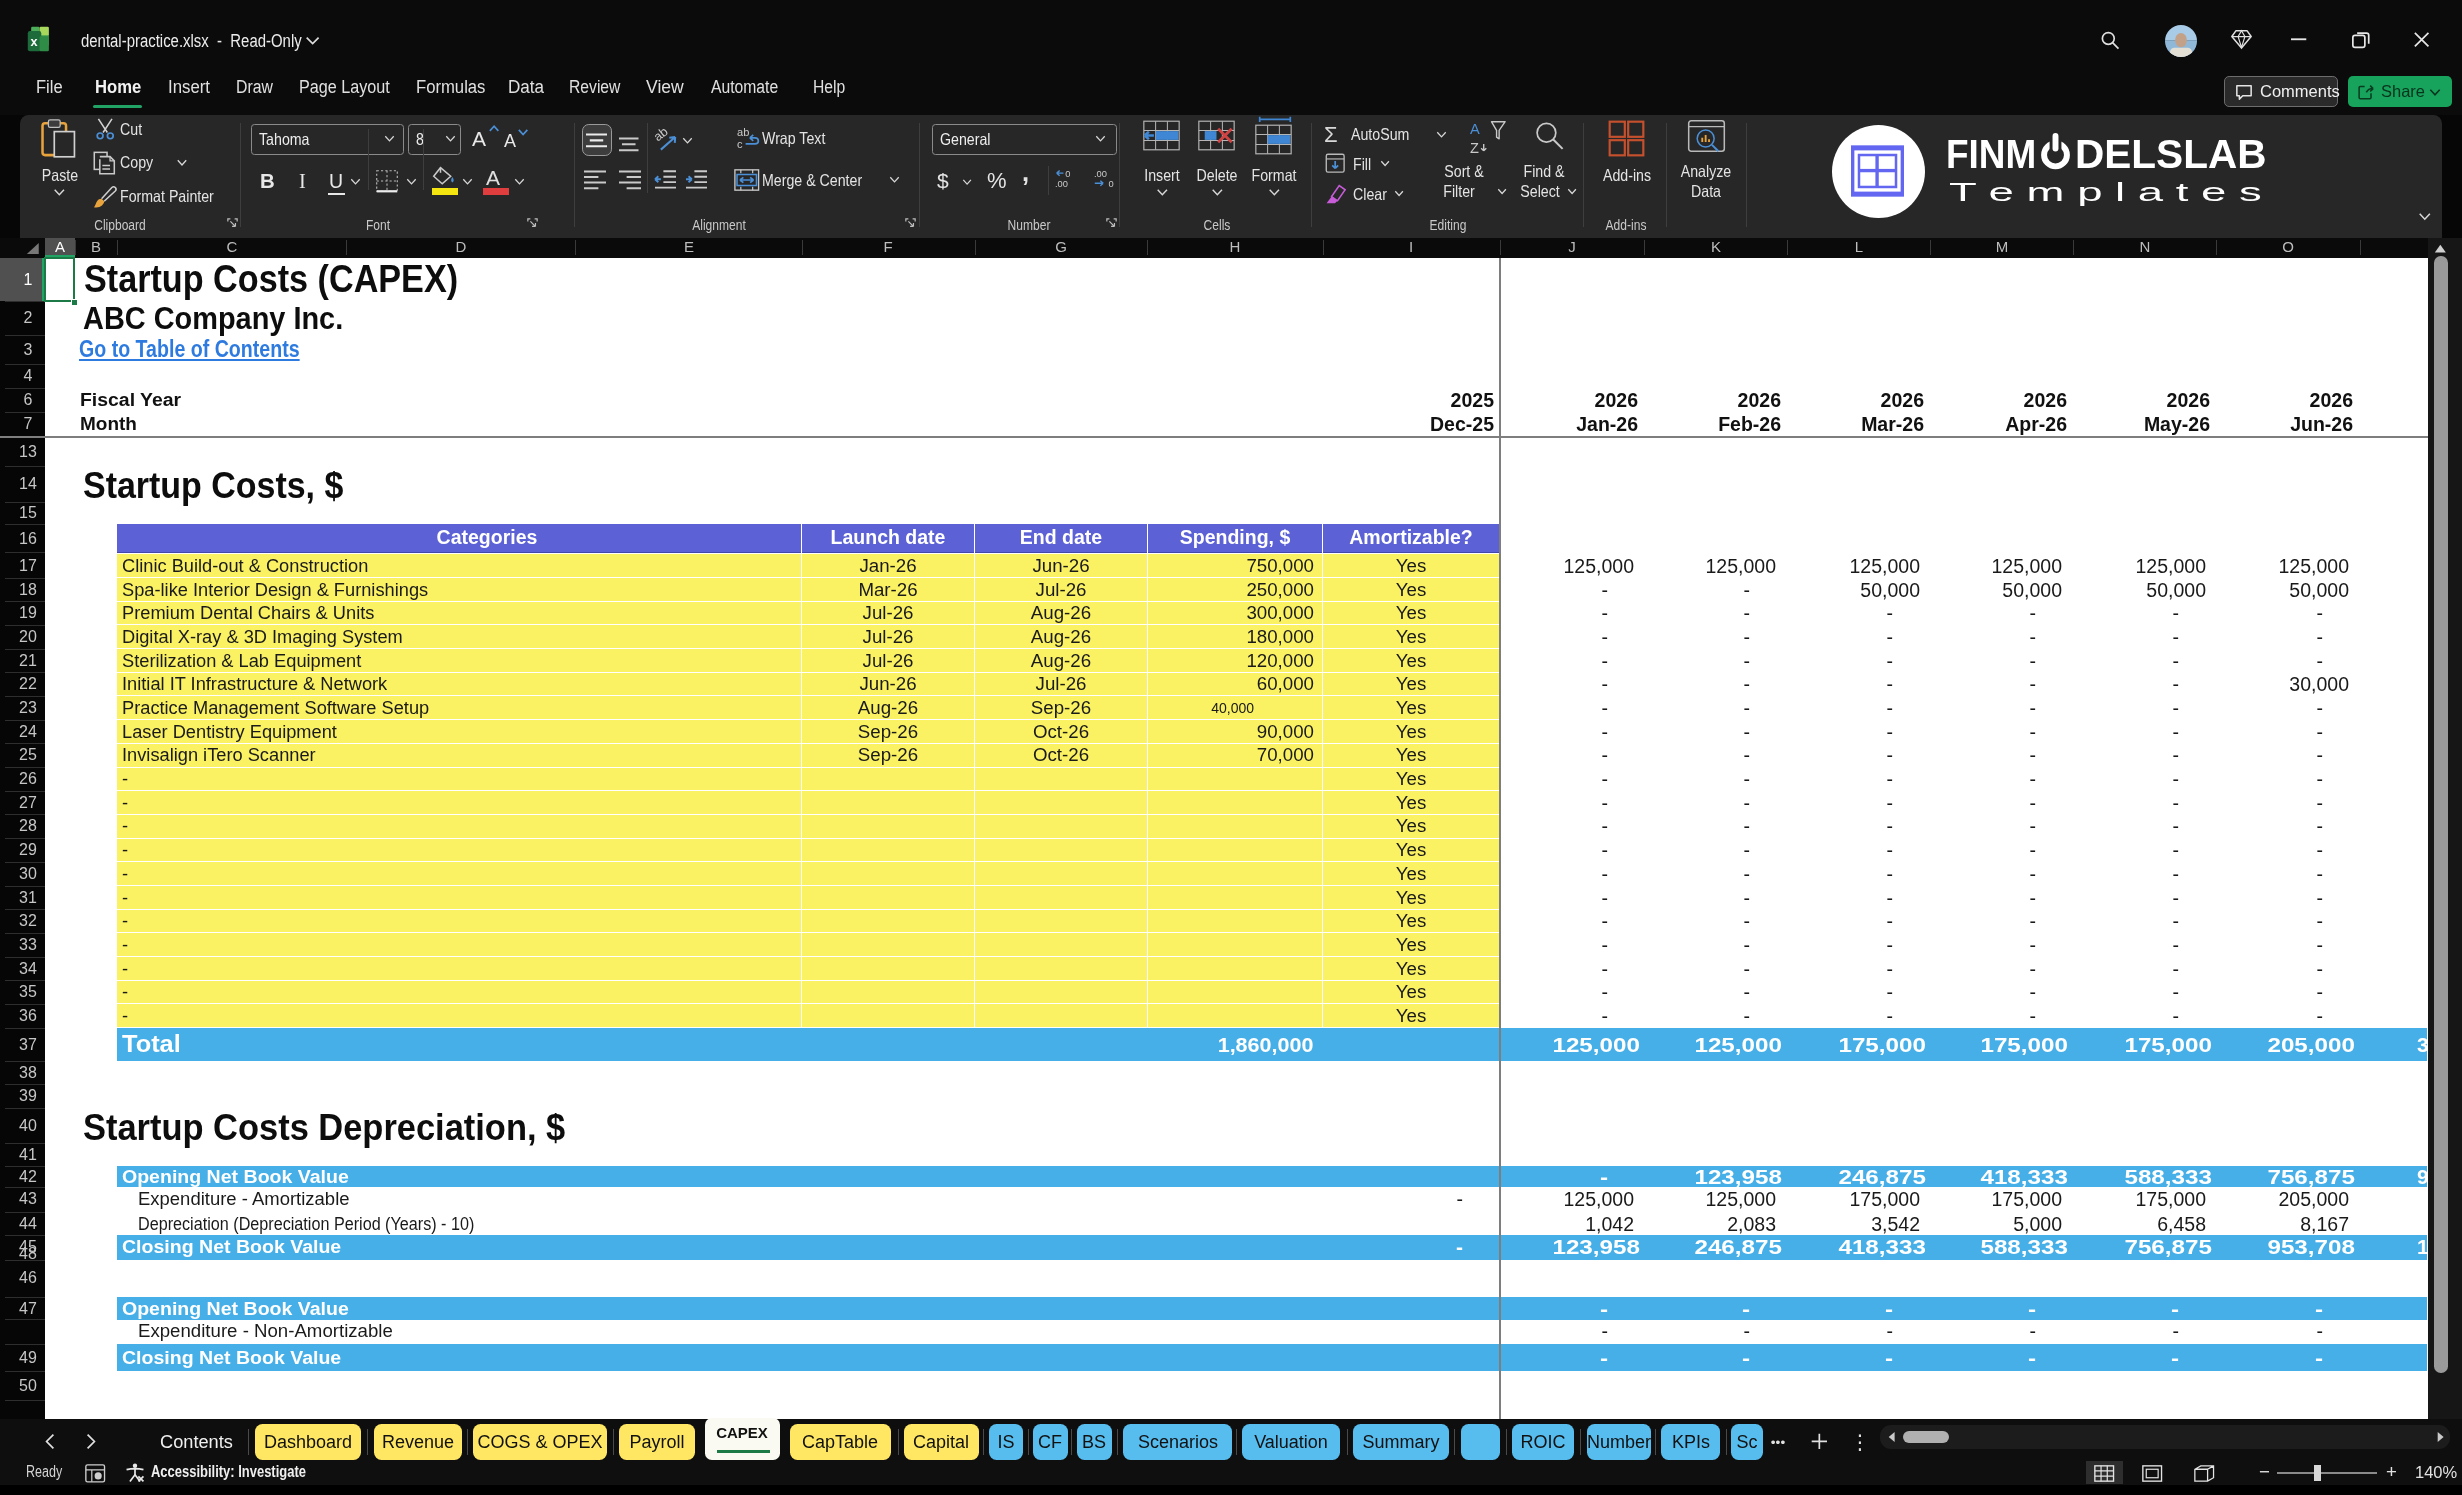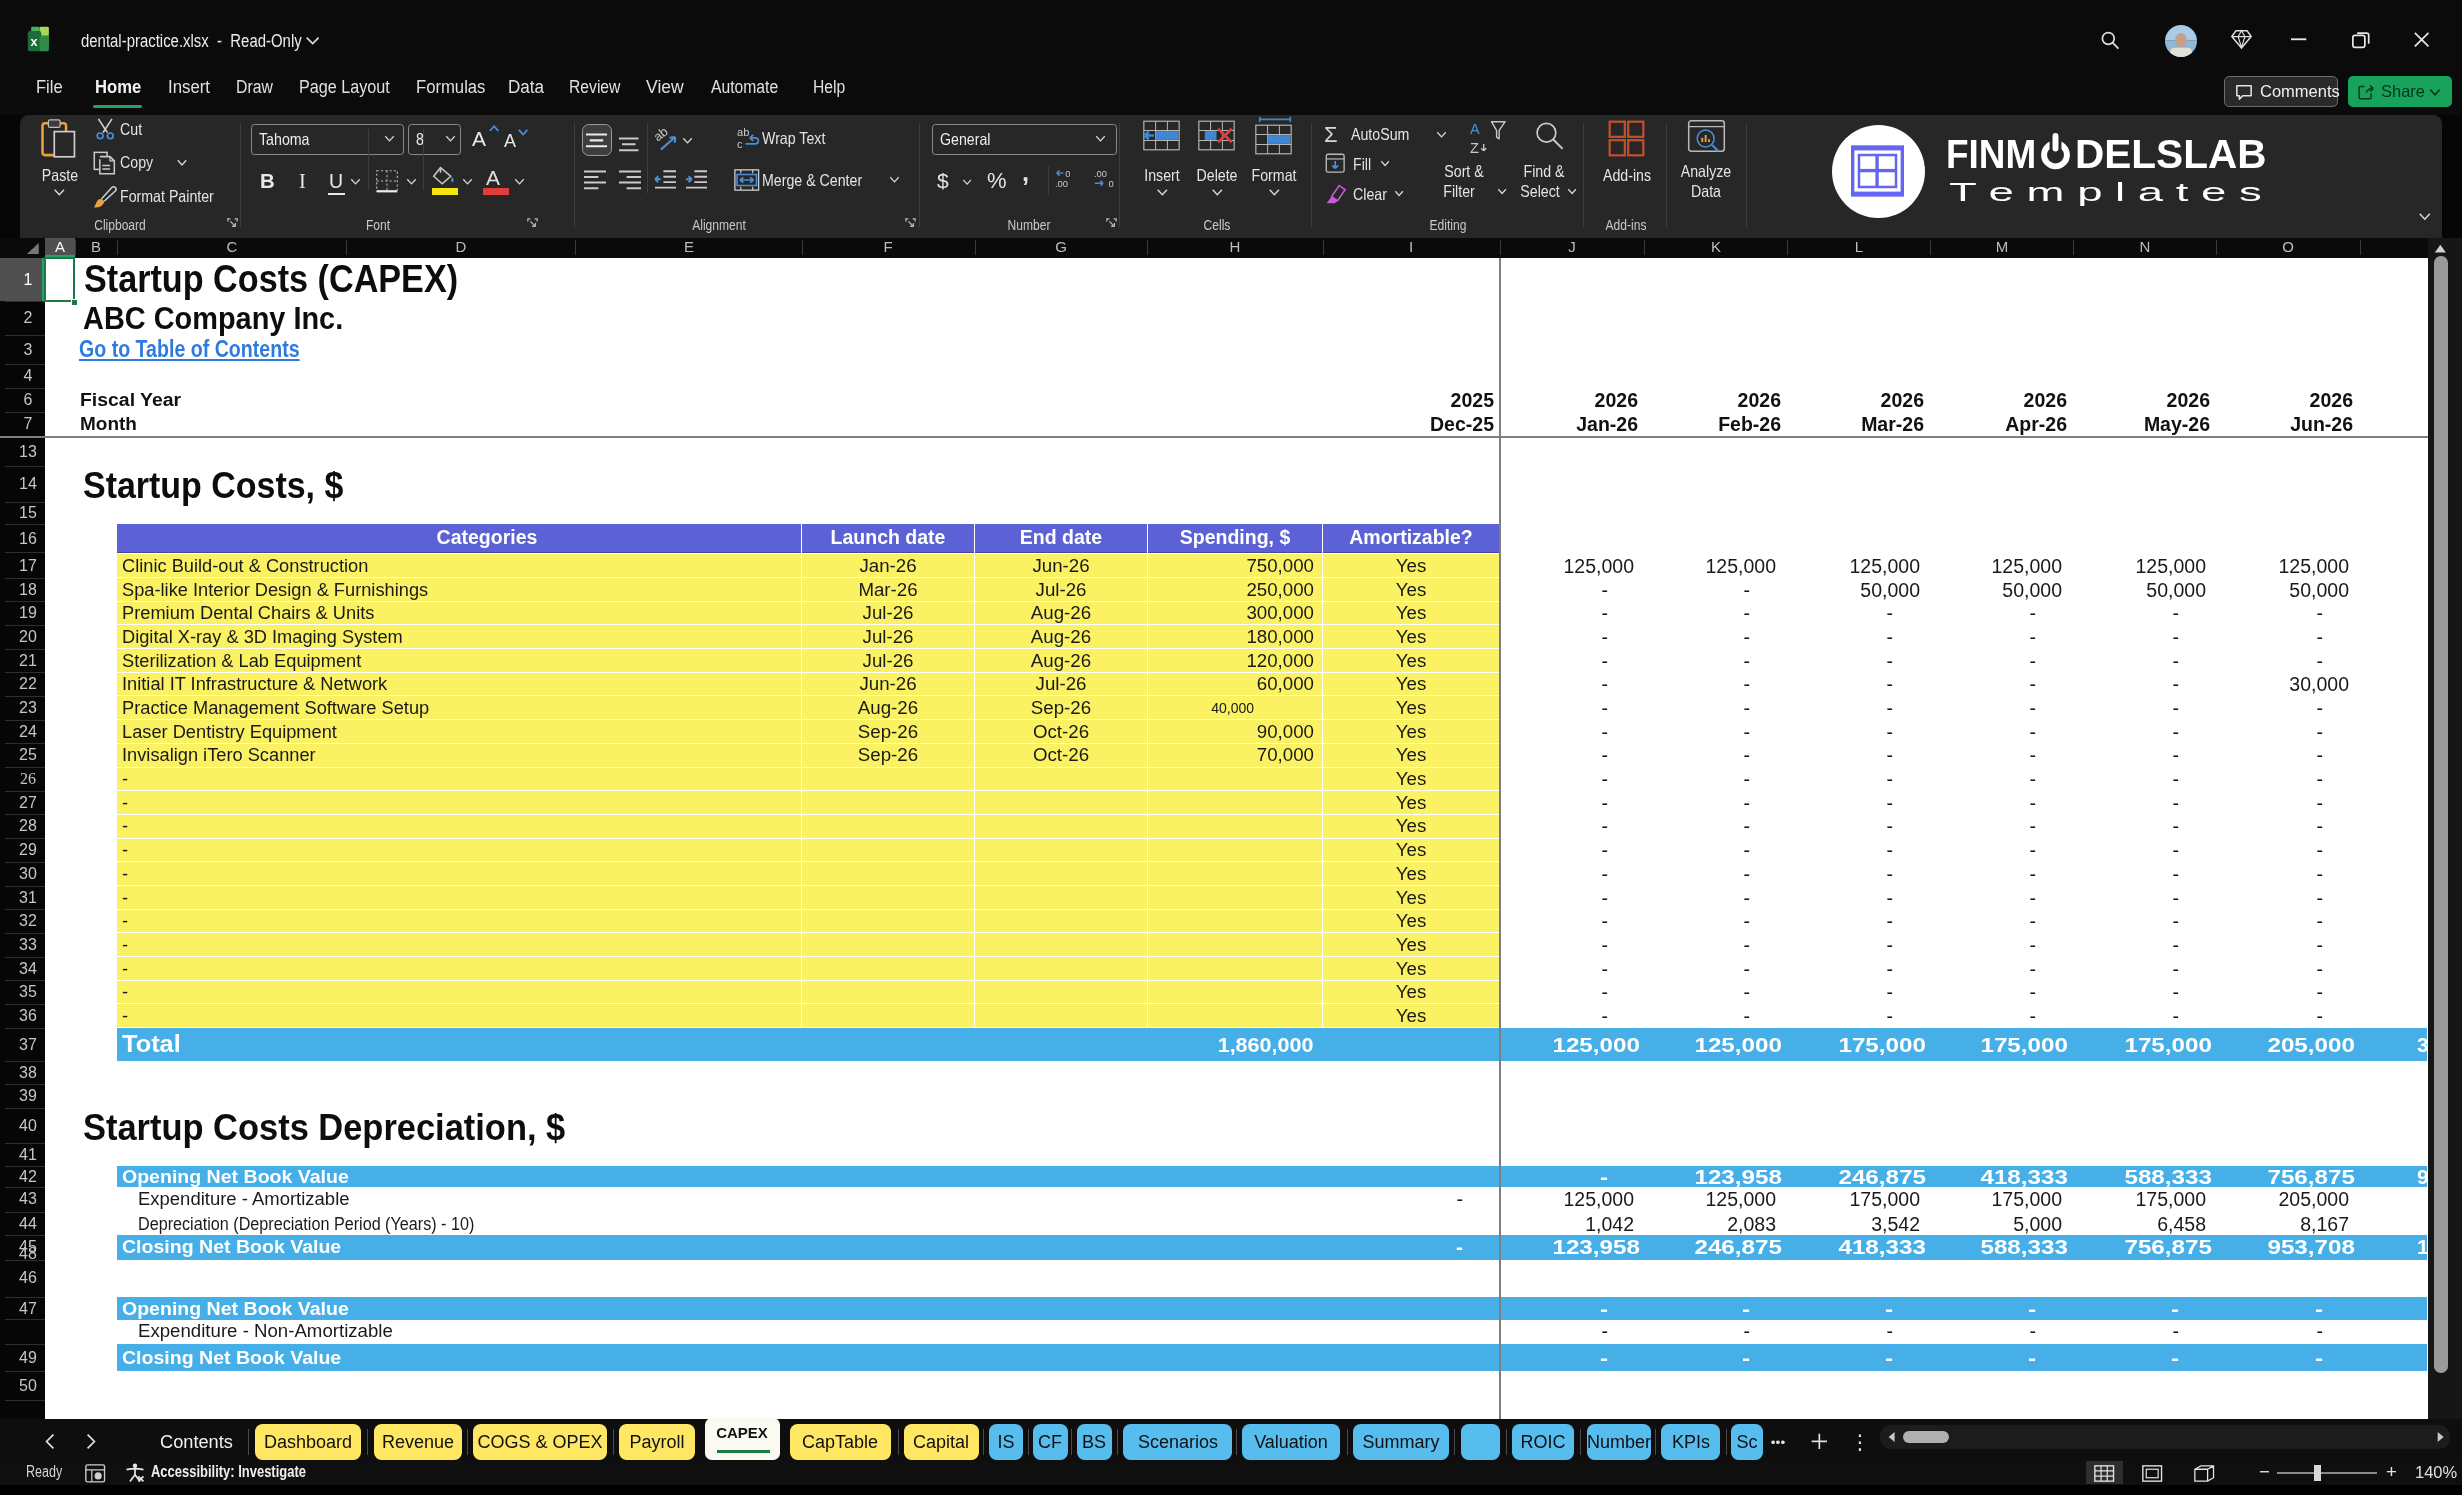--- a/index.html
+++ b/index.html
@@ -436,21 +436,21 @@
 <div id="gr_21" class="fit" style="position:absolute;top:649px;height:24px;line-height:24px;font-size:16px;color:#c6c6c6;white-space:pre;font-weight:400;left:28px;transform-origin:50% 50%;transform:translateX(-50%);">21</div>
 <div class="abs" style="left:5.1px;top:672px;width:40px;height:0.8px;background:#2e2e2e"></div>
 <div id="gr_22" class="fit" style="position:absolute;top:672px;height:24px;line-height:24px;font-size:16px;color:#c6c6c6;white-space:pre;font-weight:400;left:28px;transform-origin:50% 50%;transform:translateX(-50%);">22</div>
 <div class="abs" style="left:5.1px;top:696px;width:40px;height:0.8px;background:#2e2e2e"></div>
 <div id="gr_23" class="fit" style="position:absolute;top:696px;height:24px;line-height:24px;font-size:16px;color:#c6c6c6;white-space:pre;font-weight:400;left:28px;transform-origin:50% 50%;transform:translateX(-50%);">23</div>
 <div class="abs" style="left:5.1px;top:720px;width:40px;height:0.8px;background:#2e2e2e"></div>
 <div id="gr_24" class="fit" style="position:absolute;top:720px;height:24px;line-height:24px;font-size:16px;color:#c6c6c6;white-space:pre;font-weight:400;left:28px;transform-origin:50% 50%;transform:translateX(-50%);">24</div>
 <div class="abs" style="left:5.1px;top:743px;width:40px;height:0.8px;background:#2e2e2e"></div>
 <div id="gr_25" class="fit" style="position:absolute;top:743px;height:24px;line-height:24px;font-size:16px;color:#c6c6c6;white-space:pre;font-weight:400;left:28px;transform-origin:50% 50%;transform:translateX(-50%);">25</div>
 <div class="abs" style="left:5.1px;top:767px;width:40px;height:0.8px;background:#2e2e2e"></div>
-<div id="gr_26" class="fit" style="position:absolute;top:767px;height:24px;line-height:24px;font-size:16px;color:#c6c6c6;white-space:pre;font-weight:400;left:28px;transform-origin:50% 50%;transform:translateX(-50%);font-family:Liberation Serif, serif;">26</div>
+<div id="gr_26" class="fit" style="position:absolute;top:767px;height:24px;line-height:24px;font-size:16px;color:#c6c6c6;white-space:pre;font-weight:400;left:28px;transform-origin:50% 50%;transform:translateX(-50%);">26</div>
 <div class="abs" style="left:5.1px;top:791px;width:40px;height:0.8px;background:#2e2e2e"></div>
 <div id="gr_27" class="fit" style="position:absolute;top:791px;height:24px;line-height:24px;font-size:16px;color:#c6c6c6;white-space:pre;font-weight:400;left:28px;transform-origin:50% 50%;transform:translateX(-50%);">27</div>
 <div class="abs" style="left:5.1px;top:814px;width:40px;height:0.8px;background:#2e2e2e"></div>
 <div id="gr_28" class="fit" style="position:absolute;top:814px;height:24px;line-height:24px;font-size:16px;color:#c6c6c6;white-space:pre;font-weight:400;left:28px;transform-origin:50% 50%;transform:translateX(-50%);">28</div>
 <div class="abs" style="left:5.1px;top:838px;width:40px;height:0.8px;background:#2e2e2e"></div>
 <div id="gr_29" class="fit" style="position:absolute;top:838px;height:24px;line-height:24px;font-size:16px;color:#c6c6c6;white-space:pre;font-weight:400;left:28px;transform-origin:50% 50%;transform:translateX(-50%);">29</div>
 <div class="abs" style="left:5.1px;top:862px;width:40px;height:0.8px;background:#2e2e2e"></div>
 <div id="gr_30" class="fit" style="position:absolute;top:862px;height:24px;line-height:24px;font-size:16px;color:#c6c6c6;white-space:pre;font-weight:400;left:28px;transform-origin:50% 50%;transform:translateX(-50%);">30</div>
 <div class="abs" style="left:5.1px;top:886px;width:40px;height:0.8px;background:#2e2e2e"></div>
 <div id="gr_31" class="fit" style="position:absolute;top:886px;height:24px;line-height:24px;font-size:16px;color:#c6c6c6;white-space:pre;font-weight:400;left:28px;transform-origin:50% 50%;transform:translateX(-50%);">31</div>

